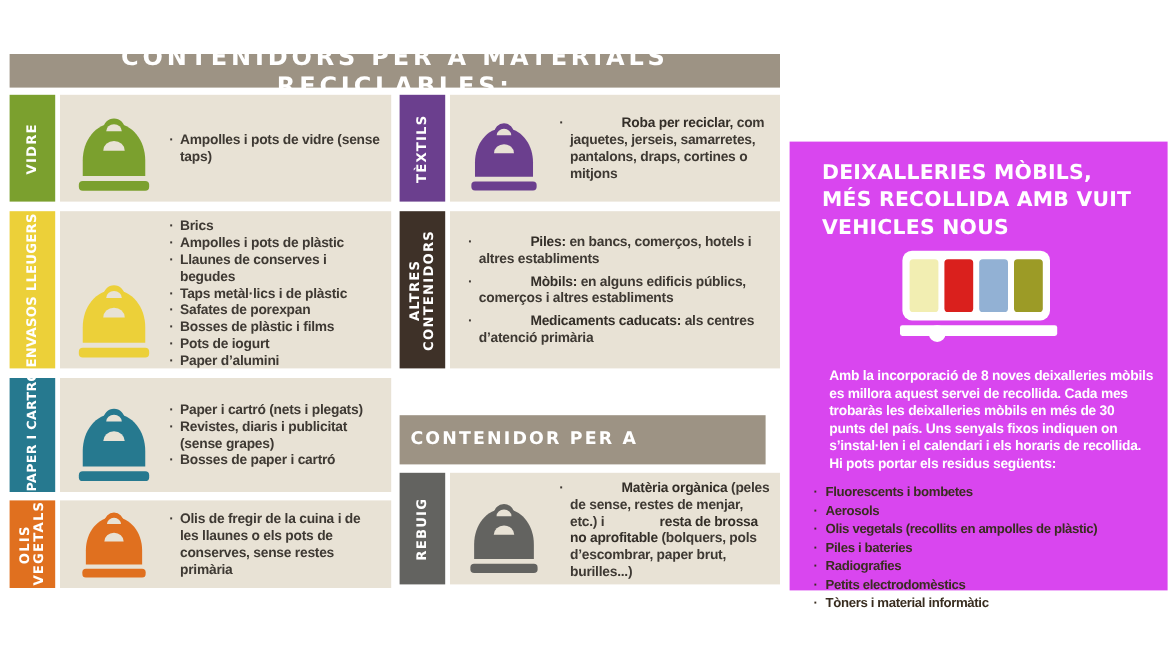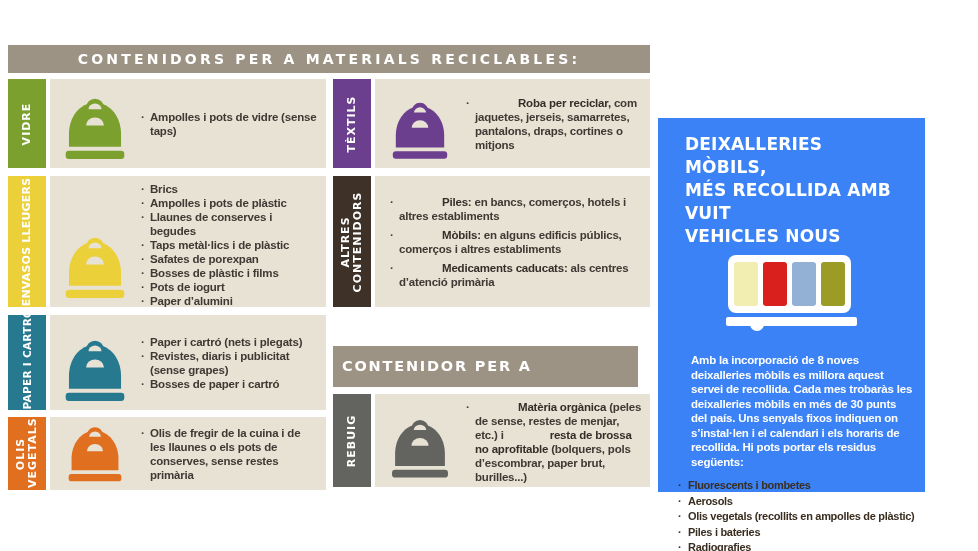--- a/index.html
+++ b/index.html
@@ -7,21 +7,21 @@
   body { font-family:"Liberation Sans", sans-serif; }
   .canvas { position:relative; width:978px; height:551px; background:#fff; overflow:hidden; }
 
   
   .hdr {
     position:absolute; background:#9d9384; color:#fff;
     font-family:"DejaVu Sans", sans-serif; font-weight:bold;
     display:flex; flex-direction:column; justify-content:center;
   }
   #hdr1 { left:8px; top:45px; width:642px; height:28px;
-          font-size:14px; letter-spacing:3.2px; text-align:center; }
+          font-size:20px; letter-spacing:3.2px; text-align:center; }
   #hdr2 { left:333px; top:346px; width:305px; height:41px;
           font-size:14.5px; letter-spacing:1.8px; padding-left:9px; line-height:19px; }
 
   
   .row { position:absolute; display:flex; }
   #row-vidre   { left:8px;   top:79px;  width:318px; height:89px; }
   #row-envasos { left:8px;   top:176px; width:318px; height:131px; }
   #row-paper   { left:8px;   top:315px; width:318px; height:95px; }
   #row-olis    { left:8px;   top:417px; width:318px; height:73px; }
   #row-textils { left:333px; top:79px;  width:317px; height:89px; }
@@ -55,22 +55,22 @@
   .items { list-style:none; flex:1; margin:auto 0; padding:6px 8px 6px 0;
            font-size:11.5px; line-height:14px; letter-spacing:-0.2px;
            color:#3e3933; font-weight:bold; }
   .noicon .items { padding-left:14px; }
   .items li { position:relative; padding-left:10px; }
   .row.spaced .items li + li { margin-top:5px; }
   .items .dot { position:absolute; left:1px; }
   .items .b { color:#332e28;padding-left:43px; }
 
   
-  .panel { position:absolute; left:658px; top:118px; width:267px; height:374px;
-           background:#3b82f6; color:#fff; }
+  .panel { position:absolute; left:658px; top:118px; width:315px; height:374px;
+           background:#d946ef; color:#fff; }
   .panel-title { margin:15px 20px 0 27px; font-family:"DejaVu Sans", sans-serif;
                  font-weight:bold; font-size:17px; line-height:23px; letter-spacing:0.2px; }
   .trailer { width:131px; margin:7px auto 0; position:relative; height:58px; }
   .trailer-box { position:absolute; left:2px; top:0; background:#fff; border-radius:8px;
                  padding:7px 6px; display:flex; gap:5px; }
   .tcell { width:24px; height:44px; border-radius:3px; }
   .trailer-under { position:absolute; left:0; top:62px; width:131px; height:30px; }
   .tbar { position:absolute; left:0; top:0; width:131px; height:9px; background:#fff; border-radius:2px; }
   .wheel { position:absolute; left:24px; top:0; width:14px; height:14px;
            border:7px solid #fff; border-radius:50%; }

